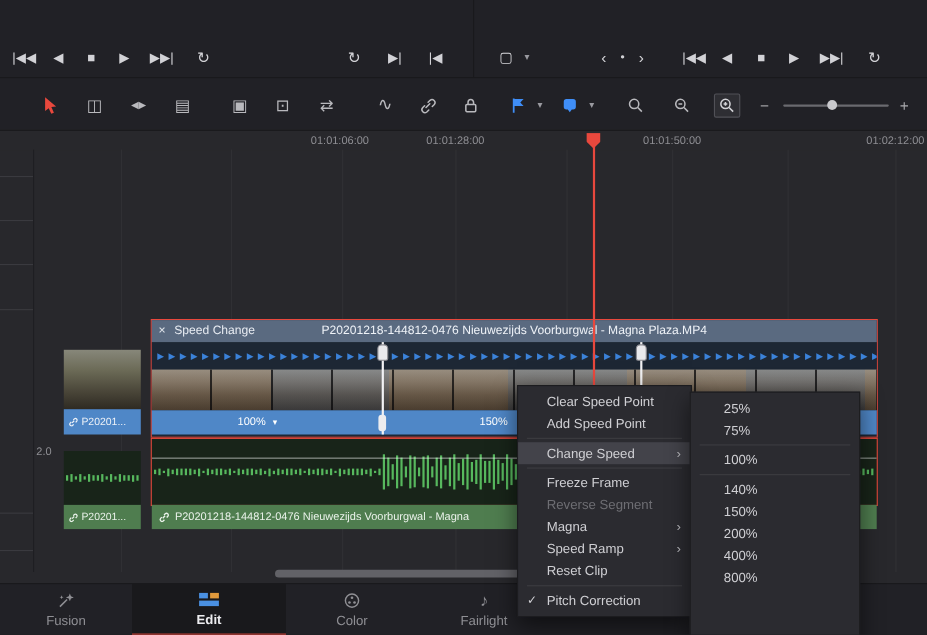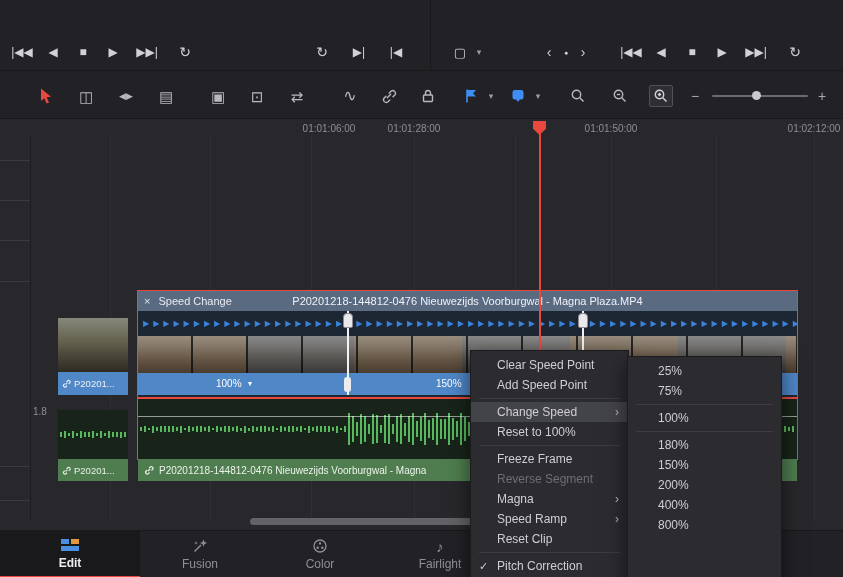--- a/index.html
+++ b/index.html
@@ -202,21 +202,21 @@
         </svg>
     </span>
 
     <span class="t-ic r2" style="left:695px;font-size:14px;color:#a9a9ad">−</span>
     <span class="slider-track"></span>
     <span class="slider-handle"></span>
     <span class="t-ic r2" style="left:822px;font-size:14px;color:#a9a9ad">+</span>
   </div>
 
   <div class="ruler">
-    <span class="tc" style="left:329px">01:01:06:00</span>
+    <span class="tc" style="left:309px">01:01:06:00</span>
     <span class="tc" style="left:414px">01:01:28:00</span>
     <span class="tc" style="left:611px">01:01:50:00</span>
     <span class="tc" style="left:814px">01:02:12:00</span>
   </div>
 
   <div class="grid" style="left:110px"></div>
   <div class="grid" style="left:210px"></div>
   <div class="grid" style="left:311px"></div>
   <div class="grid" style="left:414px"></div>
   <div class="grid" style="left:515px"></div>
@@ -225,21 +225,21 @@
   <div class="grid" style="left:814px"></div>
 
   <div class="thead">
     <div class="tick" style="top:24px"></div>
     <div class="tick" style="top:64px"></div>
     <div class="tick" style="top:104px"></div>
     <div class="tick" style="top:145px"></div>
     <div class="tick" style="top:330px"></div>
     <div class="tick" style="top:364px"></div>
   </div>
-  <span class="chan">1.8</span>
+  <span class="chan">2.0</span>
 
   <div class="clip-vleft">
     <div class="vl-thumb"></div>
     <div class="vl-bar">
       <svg width="9" height="9" viewBox="0 0 16 16" fill="none" stroke="currentColor" stroke-width="2">
           <path d="M6.3 9.7 L9.7 6.3"></path>
           <path d="M5 8.2 L3.2 10 a2.7 2.7 0 0 0 3.8 3.8 L8.8 12"></path>
           <path d="M8.2 5 L10 3.2 a2.7 2.7 0 0 1 3.8 3.8 L12 8.8"></path>
         </svg>
       <span>P20201...</span>
@@ -481,21 +481,20 @@
   <div class="scrollbar"></div>
 
   <div class="menu">
     <div class="mi"><span>Clear Speed Point</span></div>
     <div class="mi"><span>Add Speed Point</span></div>
     <div class="msep"></div>
     <div class="mi hl">
       <span>Change Speed</span>
       <span class="sub">›</span>
     </div>
-    <div class="mi"><span>Reset to 100%</span></div>
     <div class="msep"></div>
     <div class="mi"><span>Freeze Frame</span></div>
     <div class="mi dis"><span>Reverse Segment</span></div>
     <div class="mi">
       <span>Magna</span>
       <span class="sub">›</span>
     </div>
     <div class="mi">
       <span>Speed Ramp</span>
       <span class="sub">›</span>
@@ -507,47 +506,47 @@
       <span>Pitch Correction</span>
     </div>
   </div>
 
   <div class="submenu">
     <div class="si">25%</div>
     <div class="si">75%</div>
     <div class="msep"></div>
     <div class="si">100%</div>
     <div class="msep"></div>
-    <div class="si">180%</div>
+    <div class="si">140%</div>
     <div class="si">150%</div>
     <div class="si">200%</div>
     <div class="si">400%</div>
     <div class="si">800%</div>
   </div>
 
   <nav class="nav">
+    <div class="tab">
+      <span class="nav-ic">
+        <svg width="16" height="16" viewBox="0 0 16 16">
+            <line x1="2.5" y1="13.5" x2="9" y2="7" stroke="#8f8f94" stroke-width="1.4"></line>
+            <path d="M11.5 1.5 l1 2.6 2.6 1 -2.6 1 -1 2.6 -1 -2.6 -2.6 -1 2.6 -1 z" fill="#8f8f94"></path>
+            <path d="M4 3.2 l.5 1.3 1.3 .5 -1.3 .5 -.5 1.3 -.5 -1.3 -1.3 -.5 1.3 -.5 z" fill="#8f8f94"></path>
+          </svg>
+      </span>
+      <span>Fusion</span>
+    </div>
     <div class="tab active">
       <span class="nav-ic">
           <span class="edit-ic">
             <i class="e1"></i>
             <i class="e2"></i>
             <i class="e3"></i>
           </span>
         </span>
       <span>Edit</span>
-    </div>
-    <div class="tab">
-      <span class="nav-ic">
-        <svg width="16" height="16" viewBox="0 0 16 16">
-            <line x1="2.5" y1="13.5" x2="9" y2="7" stroke="#8f8f94" stroke-width="1.4"></line>
-            <path d="M11.5 1.5 l1 2.6 2.6 1 -2.6 1 -1 2.6 -1 -2.6 -2.6 -1 2.6 -1 z" fill="#8f8f94"></path>
-            <path d="M4 3.2 l.5 1.3 1.3 .5 -1.3 .5 -.5 1.3 -.5 -1.3 -1.3 -.5 1.3 -.5 z" fill="#8f8f94"></path>
-          </svg>
-      </span>
-      <span>Fusion</span>
     </div>
     <div class="tab">
       <span class="nav-ic">
         <svg width="16" height="16" viewBox="0 0 16 16" fill="none">
             <circle cx="8" cy="8" r="6" stroke="#8f8f94" stroke-width="1.3"></circle>
             <circle cx="8" cy="5.4" r="1.2" fill="#8f8f94"></circle>
             <circle cx="5.7" cy="9.7" r="1.2" fill="#8f8f94"></circle>
             <circle cx="10.3" cy="9.7" r="1.2" fill="#8f8f94"></circle>
           </svg>
       </span>

